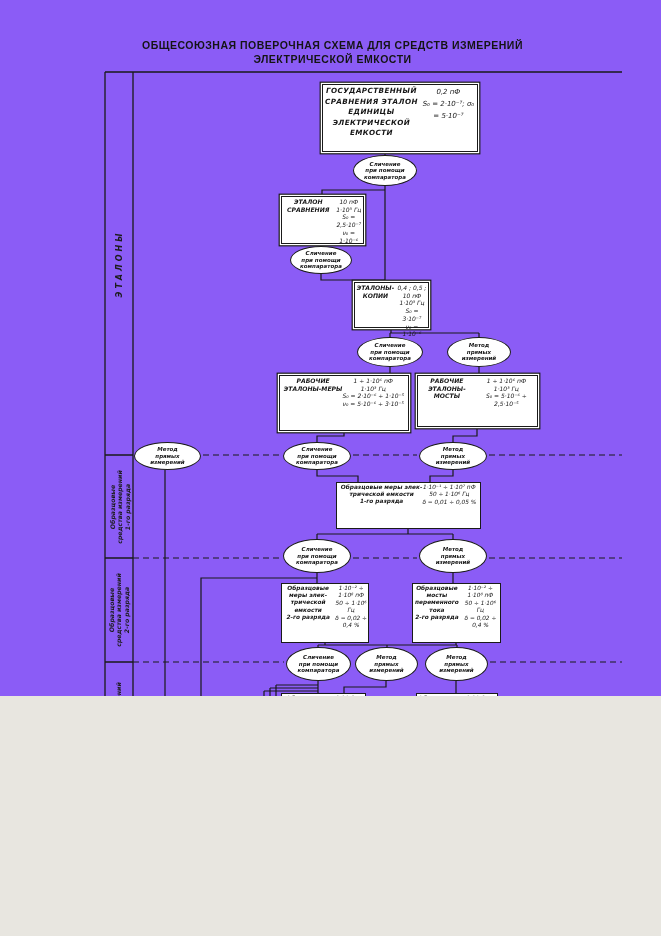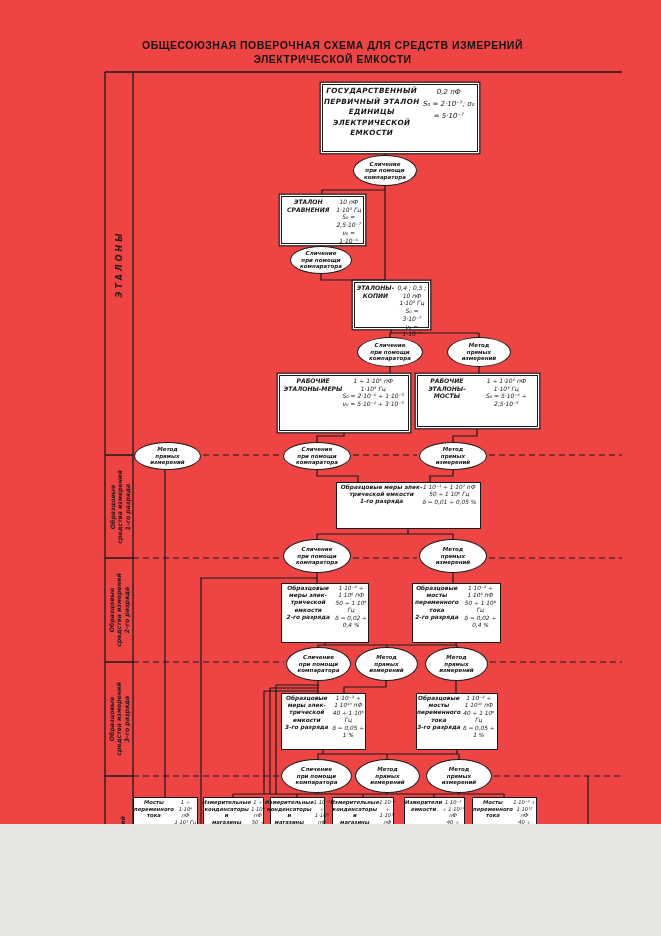--- a/index.html
+++ b/index.html
@@ -1,16 +1,16 @@
 <!DOCTYPE html>
 <html><head>
 <meta charset="utf-8">
 <style>
   html,body{margin:0;padding:0;background:#e8e6e0;}
-  .page{position:relative;width:661px;height:824px;background:#ef4444;overflow:hidden;
+  .page{position:relative;width:661px;height:696px;background:#8b5cf6;overflow:hidden;
         font-family:"DejaVu Sans",sans-serif;color:#161616;}
   .title{position:absolute;left:85px;width:495px;text-align:center;
          font:700 10.5px/14px "Liberation Sans",sans-serif;letter-spacing:.5px;color:#141414;}
   svg.lines{position:absolute;left:0;top:0;z-index:1;}
   .vsec{position:absolute;left:105px;width:28px;z-index:2;}
   .rot{position:absolute;transform:rotate(-90deg);display:flex;flex-direction:column;
        justify-content:center;text-align:center;
        font:italic 700 6.2px/7.6px "DejaVu Sans",sans-serif;color:#1c1c1c;}
   .rot.caps{font-size:8px;letter-spacing:3px;}
   .box{position:absolute;box-sizing:border-box;background:#fff;border:1.3px solid #1a1a1a;
@@ -106,21 +106,21 @@
   <div class="vsec" style="top:776px;height:154px">
     <div class="rot" style="width:154px;height:28px;left:-63px;top:63px">
         <div>Рабочие</div>
         <div>средства измерений</div>
       </div>
   </div>
 
   <div class="box dbl big" style="left:322px;top:84px;width:156px;height:68px">
     <div class="head">
         <div>ГОСУДАРСТВЕННЫЙ</div>
-        <div>ПЕРВИЧНЫЙ ЭТАЛОН ЕДИНИЦЫ</div>
+        <div>СРАВНЕНИЯ ЭТАЛОН ЕДИНИЦЫ</div>
         <div>ЭЛЕКТРИЧЕСКОЙ ЕМКОСТИ</div>
       </div>
       <div class="vals">
         <div>0,2 пФ</div>
         <div>S₀ = 2·10⁻⁷;   σ₀ = 5·10⁻⁷</div>
       </div>
   </div>
   <div class="box dbl" style="left:281px;top:196px;width:83px;height:48px">
     <div class="head">
         <div>ЭТАЛОН СРАВНЕНИЯ</div>

